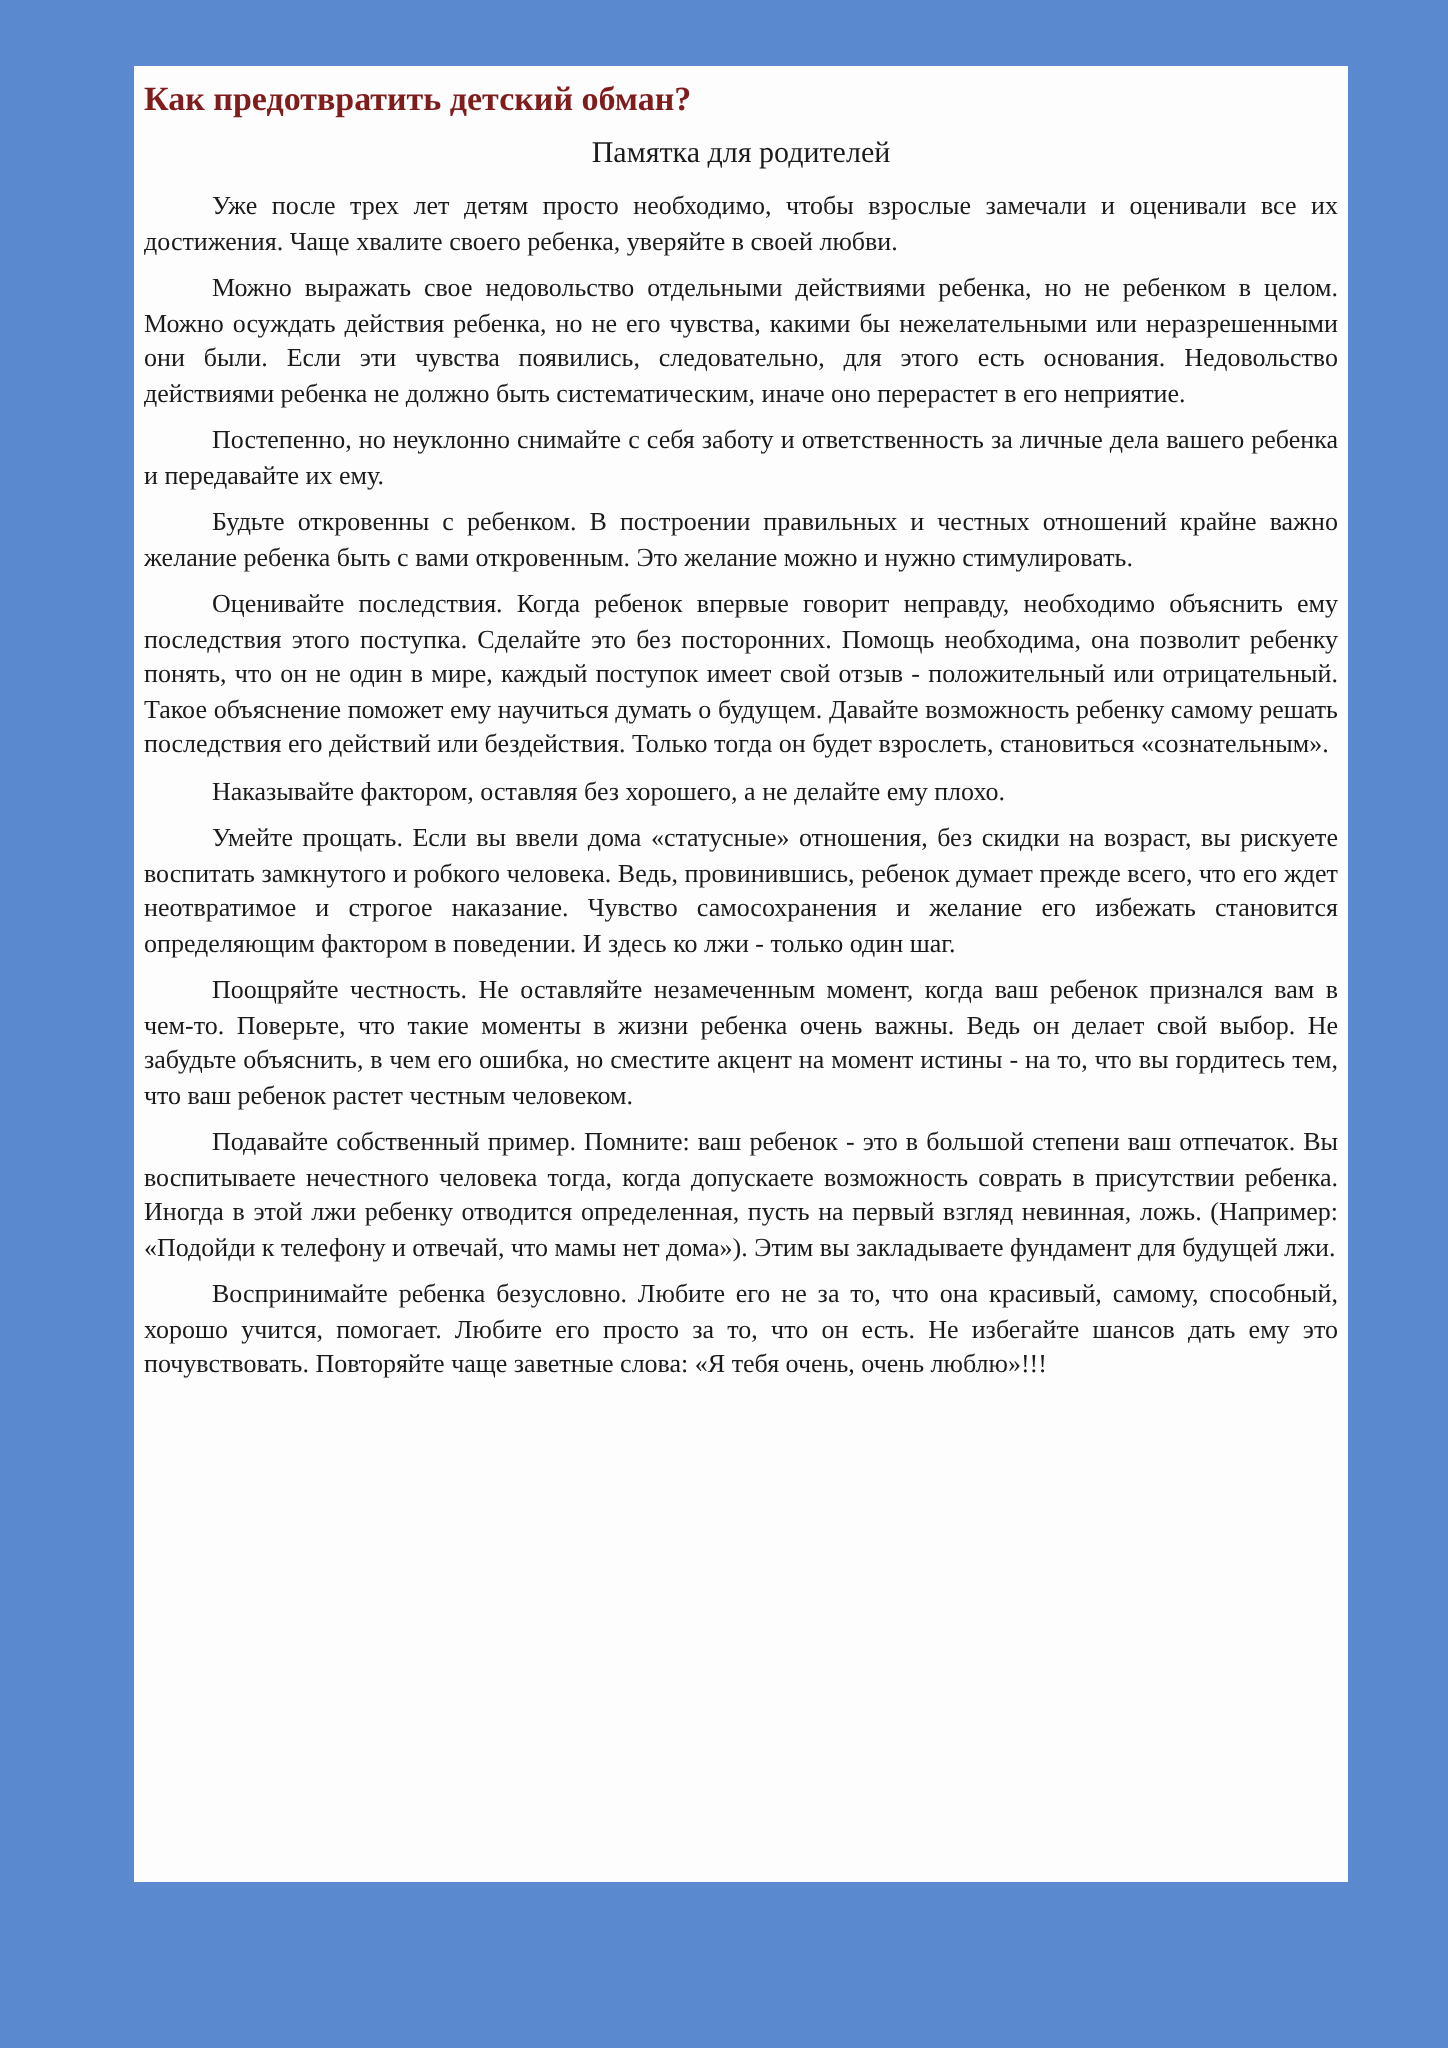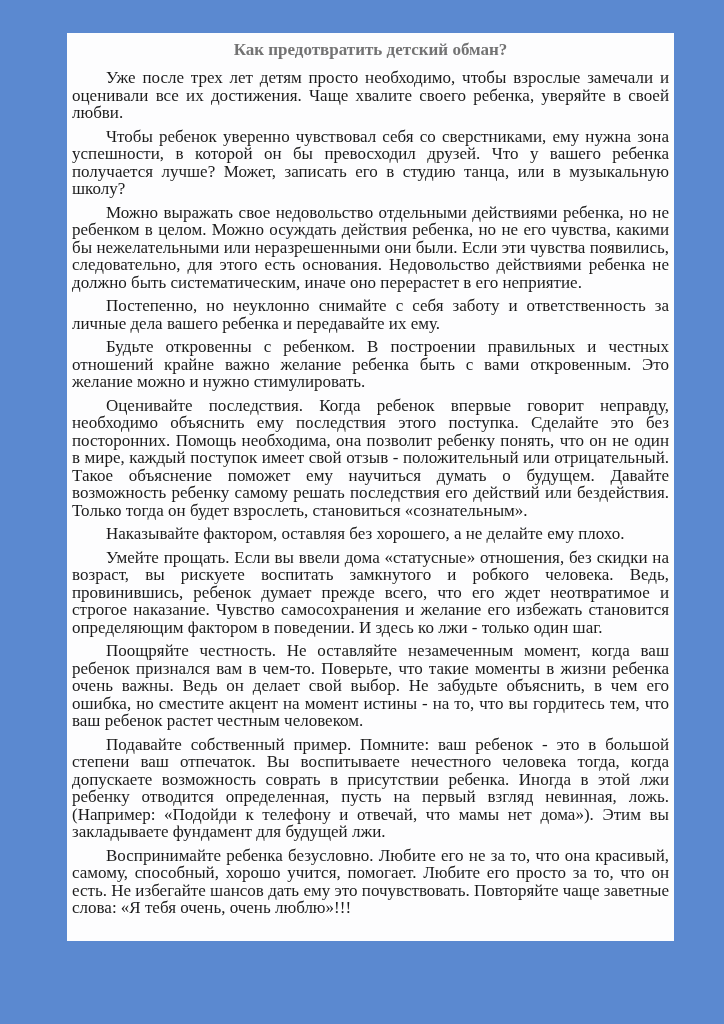--- a/index.html
+++ b/index.html
@@ -23,47 +23,47 @@
     height: 908px;
     background: #fdfdfe;
     box-sizing: border-box;
     padding: 5px 5px 0 5px;
     color: #1b1b1b;
     overflow: hidden;
   }
   .title {
     font-size: 17px;
     font-weight: bold;
-    text-align: center;
+    text-align: left;
     margin: 2px 0 9px 0;
-    color: #737373;
+    color: #7f1d1d;
   }
   .subtitle {
     font-size: 15px;
     font-weight: normal;
     text-align: center;
     margin: 0 0 8px 0;
   }
   .body-text .para {
-    font-size: 17px;
+    font-size: 13px;
     line-height: 17.5px;
     text-align: justify;
     text-indent: 34px;
     margin: 0 0 6px 0;
   }
 </style>
 </head>
 <body style="background: rgb(91, 137, 208);">
 
 <div class="screen">
   <div class="page" style="background: rgb(253, 253, 254); color: rgb(27, 27, 27);">
     <h1 class="title">Как предотвратить детский обман?</h1>
+    <h2 class="subtitle">Памятка для родителей</h2>
     <div class="body-text">
         <p class="para">Уже после трех лет детям просто необходимо, чтобы взрослые замечали и оценивали все их достижения. Чаще хвалите своего ребенка, уверяйте в своей любви.</p>
-        <p class="para">Чтобы ребенок уверенно чувствовал себя со сверстниками, ему нужна зона успешности, в которой он бы превосходил друзей. Что у вашего ребенка получается лучше? Может, записать его в студию танца, или в музыкальную школу?</p>
         <p class="para">Можно выражать свое недовольство отдельными действиями ребенка, но не ребенком в целом. Можно осуждать действия ребенка, но не его чувства, какими бы нежелательными или неразрешенными они были. Если эти чувства появились, следовательно, для этого есть основания. Недовольство действиями ребенка не должно быть систематическим, иначе оно перерастет в его неприятие.</p>
         <p class="para">Постепенно, но неуклонно снимайте с себя заботу и ответственность за личные дела вашего ребенка и передавайте их ему.</p>
         <p class="para">Будьте откровенны с ребенком. В построении правильных и честных отношений крайне важно желание ребенка быть с вами откровенным. Это желание можно и нужно стимулировать.</p>
         <p class="para">Оценивайте последствия. Когда ребенок впервые говорит неправду, необходимо объяснить ему последствия этого поступка. Сделайте это без посторонних. Помощь необходима, она позволит ребенку понять, что он не один в мире, каждый поступок имеет свой отзыв - положительный или отрицательный. Такое объяснение поможет ему научиться думать о будущем. Давайте возможность ребенку самому решать последствия его действий или бездействия. Только тогда он будет взрослеть, становиться «сознательным».</p>
         <p class="para">Наказывайте фактором, оставляя без хорошего, а не делайте ему плохо.</p>
         <p class="para">Умейте прощать. Если вы ввели дома «статусные» отношения, без скидки на возраст, вы рискуете воспитать замкнутого и робкого человека. Ведь, провинившись, ребенок думает прежде всего, что его ждет неотвратимое и строгое наказание. Чувство самосохранения и желание его избежать становится определяющим фактором в поведении. И здесь ко лжи - только один шаг.</p>
         <p class="para">Поощряйте честность. Не оставляйте незамеченным момент, когда ваш ребенок признался вам в чем-то. Поверьте, что такие моменты в жизни ребенка очень важны. Ведь он делает свой выбор. Не забудьте объяснить, в чем его ошибка, но сместите акцент на момент истины - на то, что вы гордитесь тем, что ваш ребенок растет честным человеком.</p>
         <p class="para">Подавайте собственный пример. Помните: ваш ребенок - это в большой степени ваш отпечаток. Вы воспитываете нечестного человека тогда, когда допускаете возможность соврать в присутствии ребенка. Иногда в этой лжи ребенку отводится определенная, пусть на первый взгляд невинная, ложь. (Например: «Подойди к телефону и отвечай, что мамы нет дома»). Этим вы закладываете фундамент для будущей лжи.</p>
         <p class="para">Воспринимайте ребенка безусловно. Любите его не за то, что она красивый, самому, способный, хорошо учится, помогает. Любите его просто за то, что он есть. Не избегайте шансов дать ему это почувствовать. Повторяйте чаще заветные слова: «Я тебя очень, очень люблю»!!!</p>
       </div>

